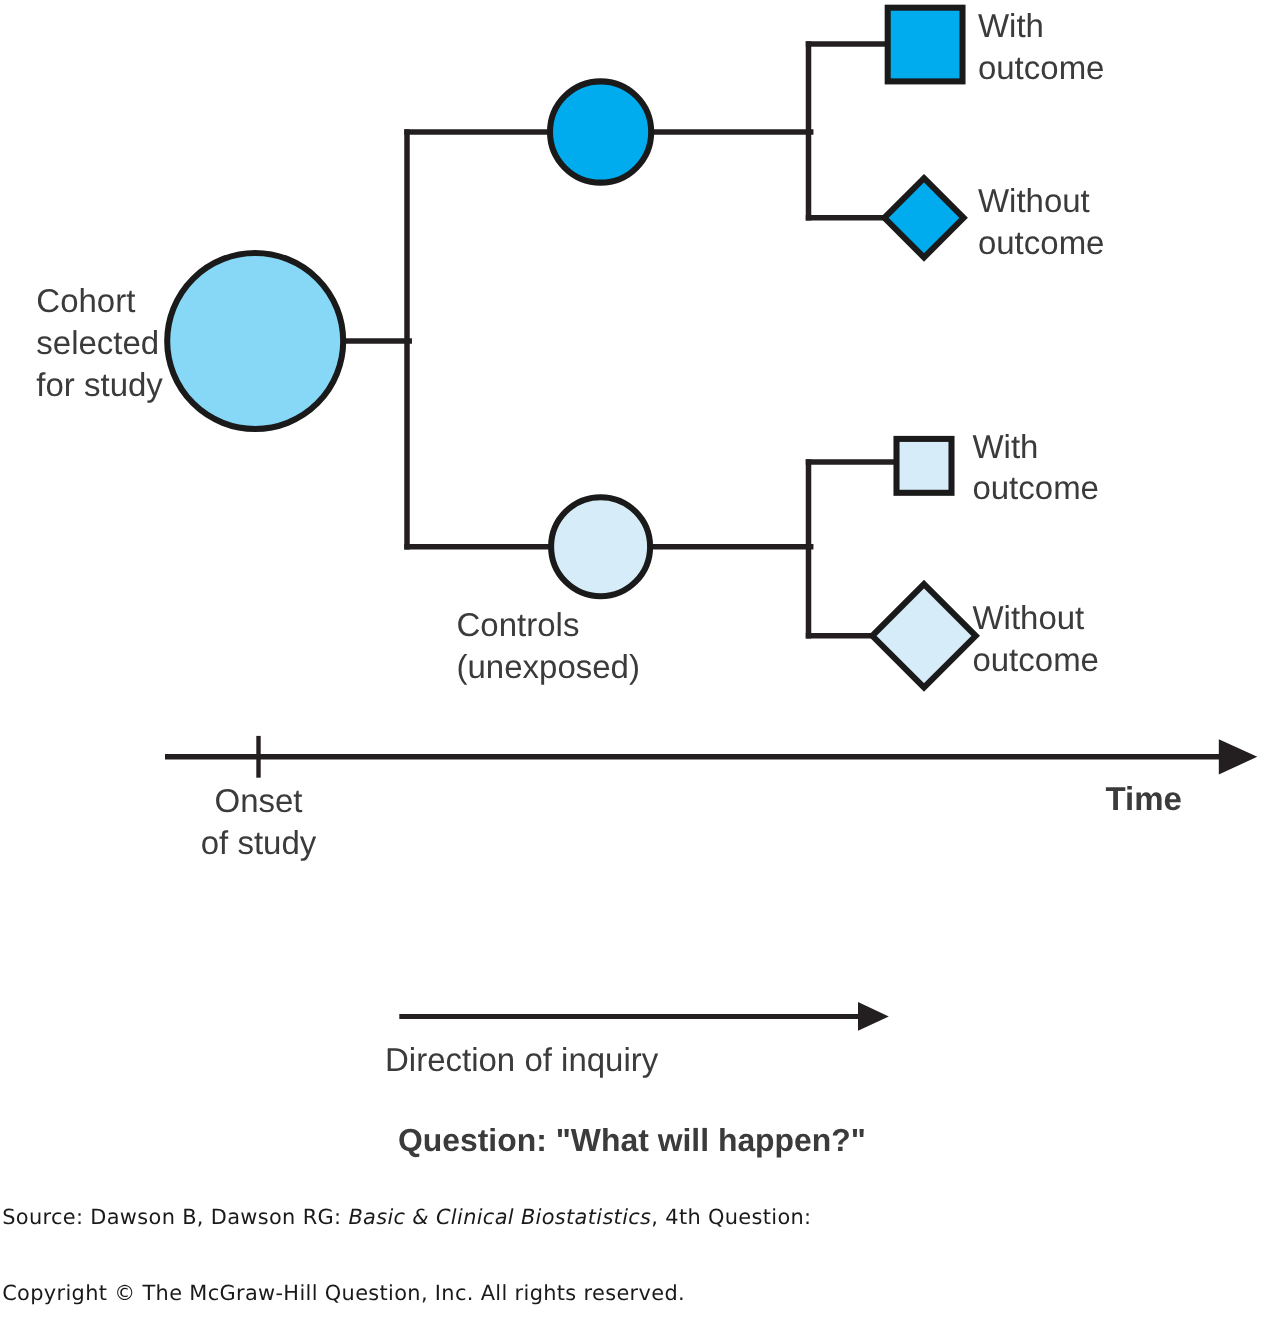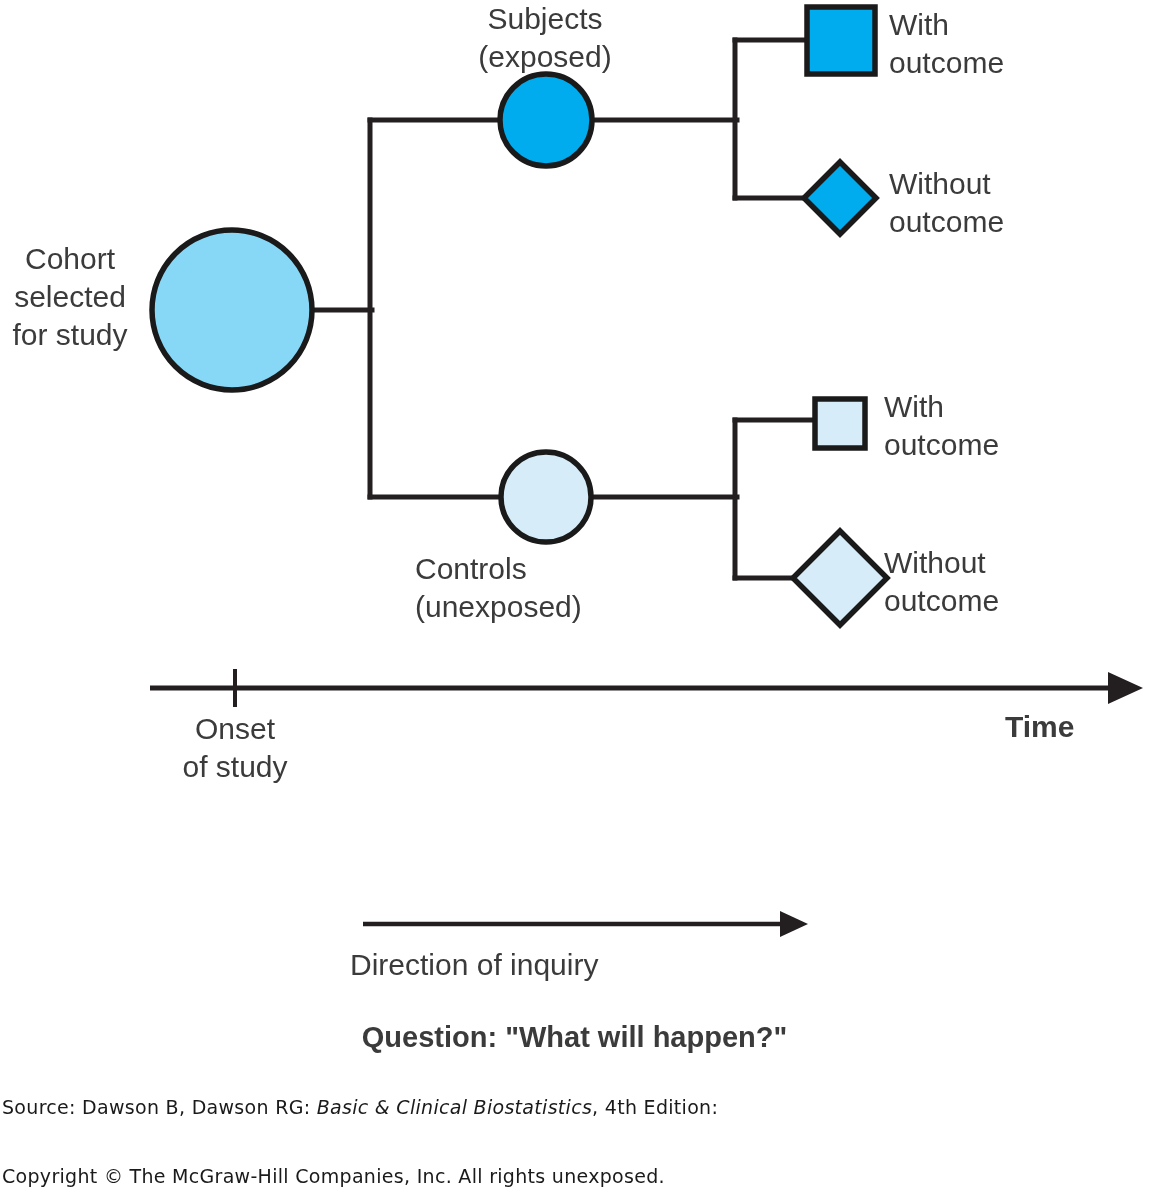--- a/index.html
+++ b/index.html
@@ -59,22 +59,23 @@
     font-size: 30px;
     line-height: 38px;
     color: #3b3b3b;
     white-space: pre-line;
   }
   .lbl-right { text-align: right; }
   .lbl-center { text-align: center; }
   .lbl-left { text-align: left; }
 
   #label-cohort {
-    left: 0px; top: 240px; width: 140px;
-    text-align: center;
+    left: 0px; top: 256px; width: 140px;
+    text-align: left;
+    padding-left: 33px;
   }
   #label-subjects {
     left: 415px; top: 0px; width: 260px;
     text-align: center;
   }
   #label-controls {
     left: 415px; top: 550px; width: 260px;
     text-align: left;
   }
   #label-with-outcome-exposed {
@@ -174,22 +175,20 @@
     <g>
       <path class="inquiry-line" d="M 363 924 L 788 924"></path>
       <polygon class="arrowhead" points="780,911 808,924 780,937"></polygon>
     </g>
   </svg>
 
   <div class="lbl lbl-right" id="label-cohort">Cohort
 selected
 for study</div>
 
-  <div class="lbl lbl-center" id="label-subjects">Subjects
-(exposed)</div>
 
   <div class="lbl lbl-center" id="label-controls">Controls
 (unexposed)</div>
 
   <div class="lbl lbl-left" id="label-with-outcome-exposed">With
 outcome</div>
 
   <div class="lbl lbl-left" id="label-without-outcome-exposed">Without
 outcome</div>
 
@@ -201,18 +200,18 @@
 
   <div class="lbl lbl-center" id="label-onset">Onset
 of study</div>
 
   <div class="lbl lbl-left" id="label-time">Time</div>
 
   <div class="lbl lbl-center" id="label-direction">Direction of inquiry</div>
 
   <div class="lbl lbl-center" id="label-question">Question:  "What will happen?"</div>
 
-  <div class="footer" id="footer-source"><span>Source: Dawson B, Dawson RG: </span><em>Basic &amp; Clinical Biostatistics</em><span>, 4th Edition:</span></div>
-
-
-  <div class="footer" id="footer-copyright">Copyright © The McGraw-Hill Companies, Inc. All rights unexposed.</div>
+  <div class="footer" id="footer-source"><span>Source: Dawson B, Dawson RG: </span><em>Basic &amp; Clinical Biostatistics</em><span>, 4th Question:</span></div>
+
+
+  <div class="footer" id="footer-copyright">Copyright © The McGraw-Hill Question, Inc. All rights reserved.</div>
 
 </div>
 
 </body></html>

